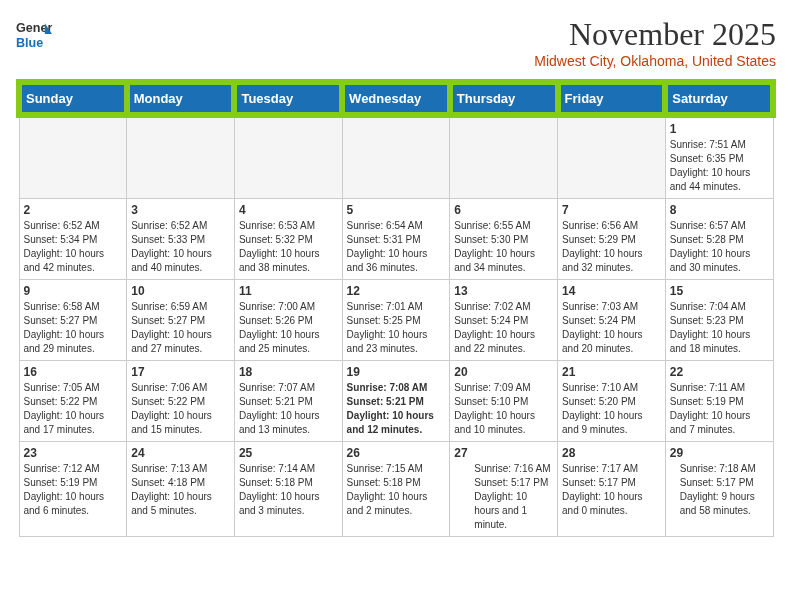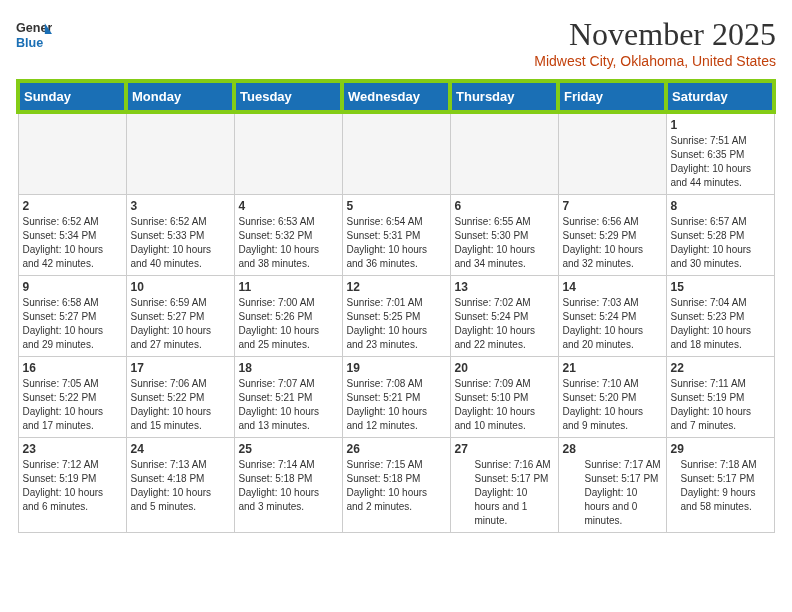--- a/index.html
+++ b/index.html
@@ -43,21 +43,21 @@
       border-collapse: collapse;
       border: 1px solid #ccc;
     }
     .calendar th {
       background-color: #1a6fb5;
       color: #fff;
       font-size: 13px;
       font-weight: bold;
       padding: 6px 4px;
       text-align: left;
-      border: 4px solid #84cc16;
+      border: 6px solid #84cc16;
     }
     .calendar td {
       vertical-align: top;
       border: 1px solid #ccc;
       padding: 4px;
       width: calc(100% / 7);
       min-height: 80px;
       font-size: 10.5px;
       color: #333;
       background: #fff;
@@ -223,21 +223,21 @@
 Daylight: 10 hours and 15 minutes.</div>
         </td>
         <td>
           <span class="day-num">18</span>
           <div class="day-info" style="white-space: pre-line;">Sunrise: 7:07 AM
 Sunset: 5:21 PM
 Daylight: 10 hours and 13 minutes.</div>
         </td>
         <td>
           <span class="day-num">19</span>
-          <div class="day-info" style="white-space: pre-line;">Sunrise: 7:08 AM
+          <div class="day-info" style="white-space: pre-line; font-weight: bold;">Sunrise: 7:08 AM
 Sunset: 5:21 PM
 Daylight: 10 hours and 12 minutes.</div>
         </td>
         <td>
           <span class="day-num">20</span>
           <div class="day-info" style="white-space: pre-line;">Sunrise: 7:09 AM
 Sunset: 5:10 PM
 Daylight: 10 hours and 10 minutes.</div>
         </td>
         <td>
@@ -279,21 +279,21 @@
 Daylight: 10 hours and 2 minutes.</div>
         </td>
         <td>
           <span class="day-num">27</span>
           <div class="day-info" style="white-space: pre-line; margin-left: 20px;">Sunrise: 7:16 AM
 Sunset: 5:17 PM
 Daylight: 10 hours and 1 minute.</div>
         </td>
         <td>
           <span class="day-num">28</span>
-          <div class="day-info" style="white-space: pre-line; margin-left: 22px;">Sunrise: 7:17 AM
+          <div class="day-info" style="white-space: pre-line;">Sunrise: 7:17 AM
 Sunset: 5:17 PM
 Daylight: 10 hours and 0 minutes.</div>
         </td>
         <td>
           <span class="day-num">29</span>
           <div class="day-info" style="white-space: pre-line; margin-left: 10px;">Sunrise: 7:18 AM
 Sunset: 5:17 PM
 Daylight: 9 hours and 58 minutes.</div>
         </td>
       </tr>

